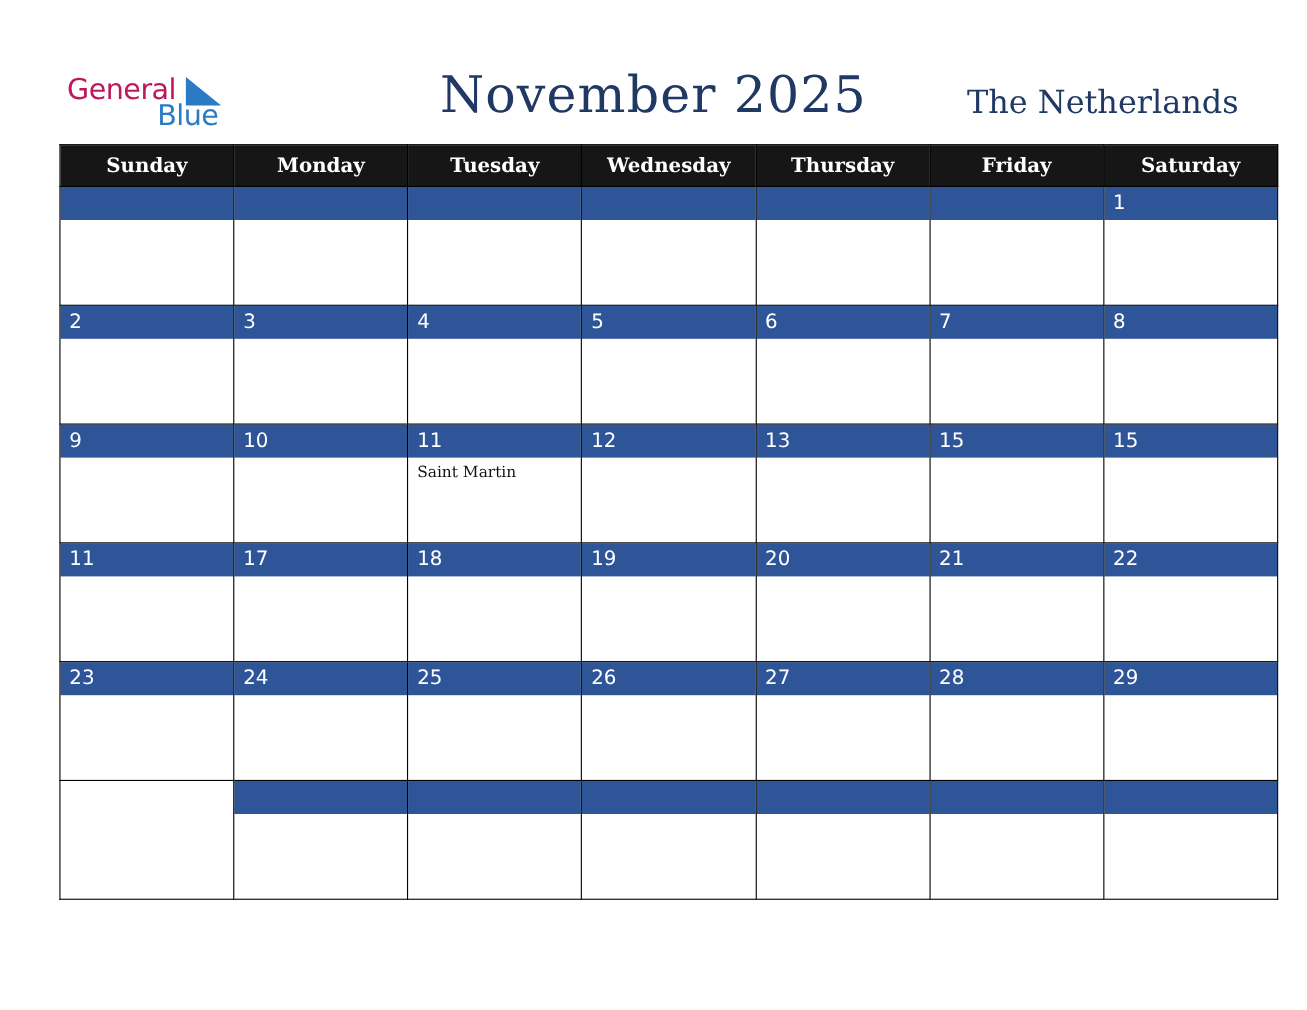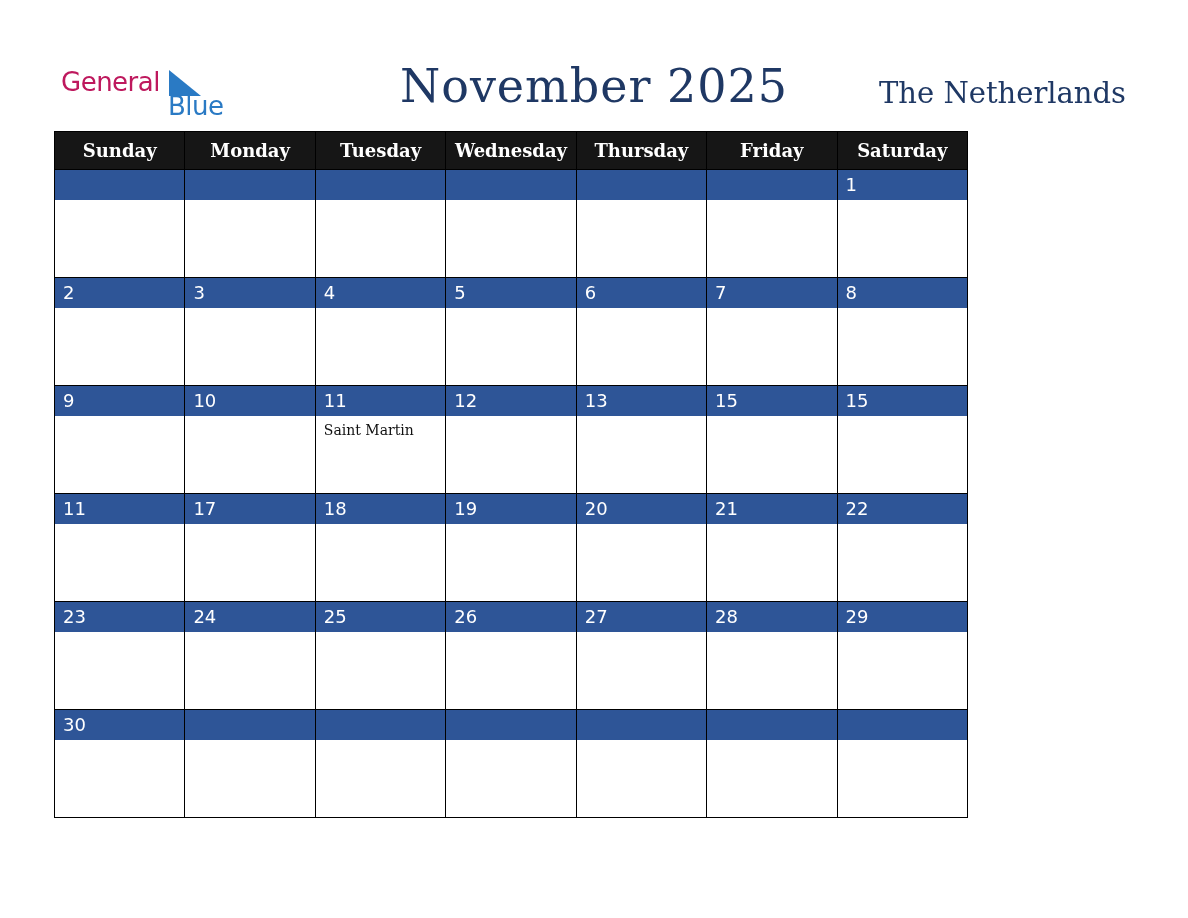--- a/index.html
+++ b/index.html
@@ -12,40 +12,40 @@
       position: absolute; left: 61px; top: 66px; width: 150px; height: 56px;
     }
     .logo .general {
       position: absolute; left: 0; top: 0;
       font-family: "DejaVu Sans", sans-serif; font-size: 26px; color: #be185d;
       letter-spacing: -0.5px; line-height: 32px;
     }
     .logo .blue {
       position: absolute; left: 82px; top: 25px;
       font-family: "DejaVu Sans", sans-serif; font-size: 26px; color: #2a7ac4;
-      letter-spacing: -0.5px; line-height: 30px; margin-left: 25px;
+      letter-spacing: -0.5px; line-height: 30px;
     }
     .logo .tri {
       position: absolute; left: 108px; top: 4px; width: 0; height: 0;
       border-left: 32px solid transparent;
       border-bottom: 26px solid #2a7ac4;
       transform: scaleX(-1);
     }
     .title {
       position: absolute; left: 0; width: 1188px; top: 58px; text-align: center;
       font-family: "DejaVu Serif", serif; font-size: 46px; color: #1f3864;
       letter-spacing: 1px; line-height: 56px;
     }
     .country {
       position: absolute; right: 62px; top: 78px;
       font-family: "DejaVu Serif", serif; font-size: 29px; color: #1f3864;
       line-height: 30px;
     }
     .cal {
-      position: absolute; left: 54px; top: 131px; width: 914px;
+      position: absolute; left: 54px; top: 131px; width: 1108px;
       border-collapse: collapse; table-layout: fixed;
     }
     .cal th {
       background: #161616; color: #fff; height: 38px;
       font-family: "DejaVu Serif", serif; font-weight: bold; font-size: 18px;
       border: 1px solid #000; text-align: center;
     }
     .cal td { border: 1px solid #000; vertical-align: top; padding: 0; height: 108px; }
     .daybar {
       background: #2e5597; height: 30px; color: #fff;
@@ -227,21 +227,20 @@
           <div class="daybar">28</div>
           <div class="holiday"></div>
         </td>
         <td>
           <div class="daybar">29</div>
           <div class="holiday"></div>
         </td>
       </tr>
       <tr>
         <td>
-          <div class="daybar">30</div>
           <div class="holiday"></div>
         </td>
         <td>
           <div class="daybar"></div>
           <div class="holiday"></div>
         </td>
         <td>
           <div class="daybar"></div>
           <div class="holiday"></div>
         </td>

